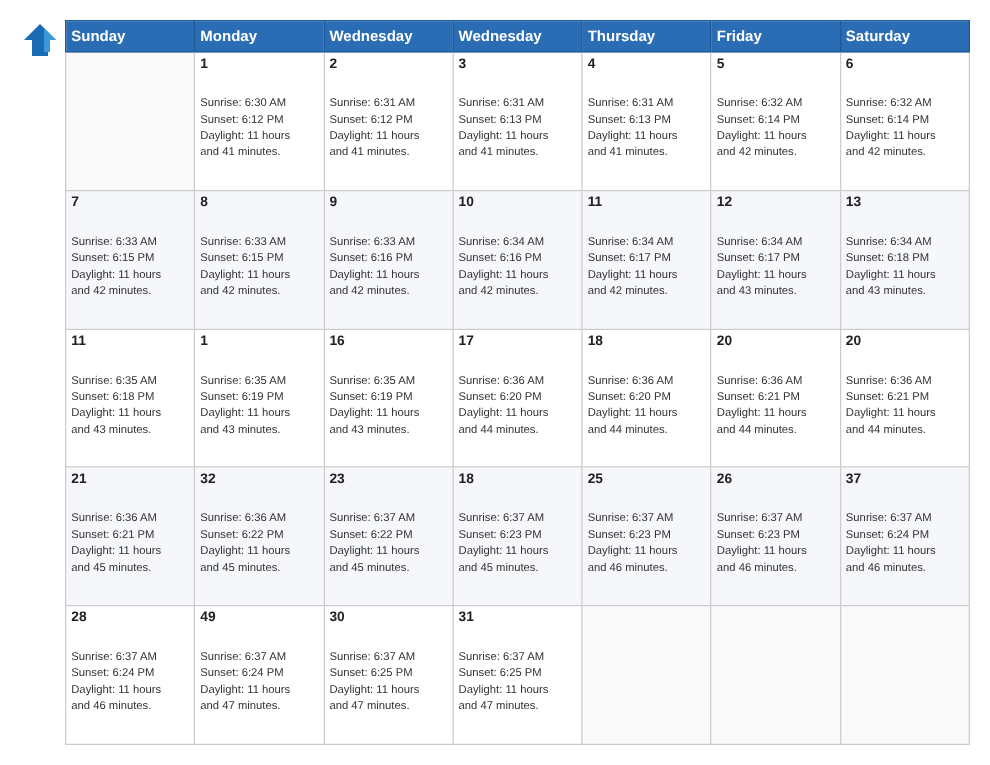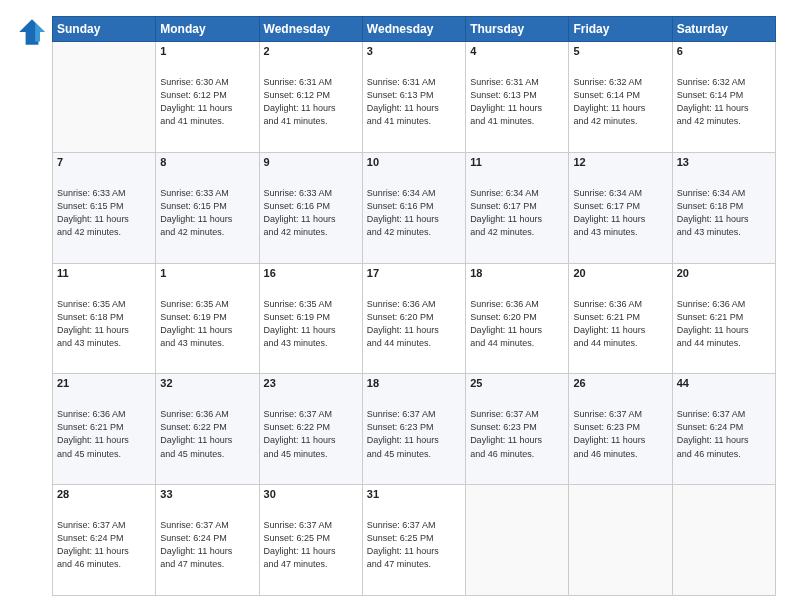--- a/index.html
+++ b/index.html
@@ -309,37 +309,37 @@
 and 46 minutes.</div>
           </td>
           <td>
             <span class="day-number">26</span>
             <div class="day-info" style="white-space: pre-line;">Sunrise: 6:37 AM
 Sunset: 6:23 PM
 Daylight: 11 hours
 and 46 minutes.</div>
           </td>
           <td>
-            <span class="day-number">44</span>
+            <span class="day-number">37</span>
             <div class="day-info" style="white-space: pre-line;">Sunrise: 6:37 AM
 Sunset: 6:24 PM
 Daylight: 11 hours
 and 46 minutes.</div>
           </td>
         </tr>
         <tr>
           <td>
             <span class="day-number">28</span>
             <div class="day-info" style="white-space: pre-line;">Sunrise: 6:37 AM
 Sunset: 6:24 PM
 Daylight: 11 hours
 and 46 minutes.</div>
           </td>
           <td>
-            <span class="day-number">33</span>
+            <span class="day-number">49</span>
             <div class="day-info" style="white-space: pre-line;">Sunrise: 6:37 AM
 Sunset: 6:24 PM
 Daylight: 11 hours
 and 47 minutes.</div>
           </td>
           <td>
             <span class="day-number">30</span>
             <div class="day-info" style="white-space: pre-line;">Sunrise: 6:37 AM
 Sunset: 6:25 PM
 Daylight: 11 hours

